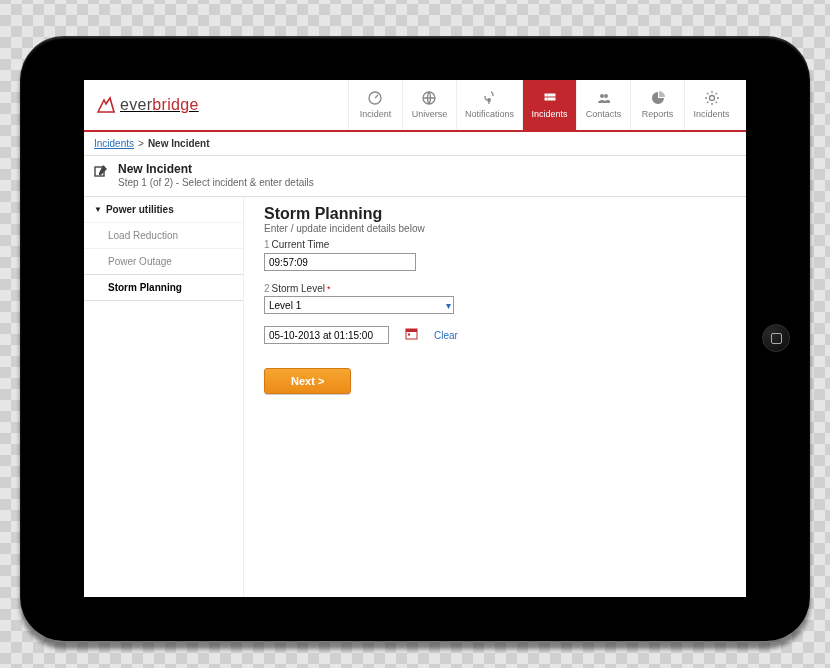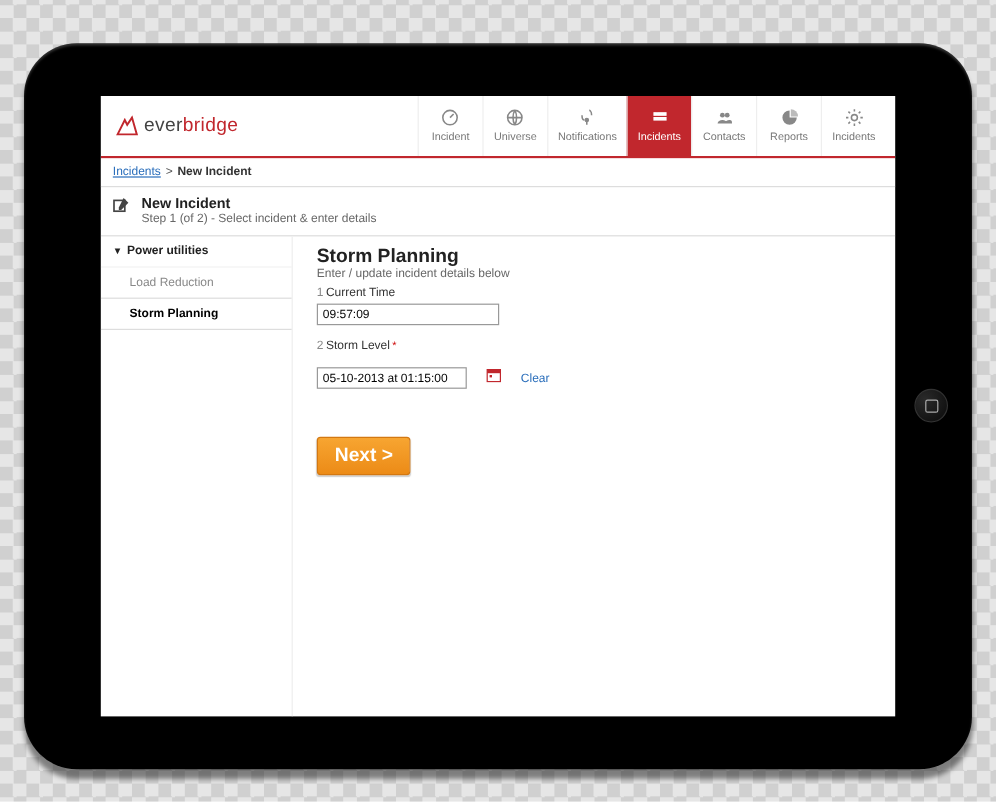--- a/index.html
+++ b/index.html
@@ -33,21 +33,21 @@
     flex: 1; background: #fff; display: flex; flex-direction: column;
     overflow: hidden;
   }
   
   .topbar {
     display: flex; align-items: center; height: 52px;
     border-bottom: 2px solid #c1272d;
     padding: 0 8px 0 12px;
   }
   .brand {
-    display: flex; align-items: center; gap: 4px; cursor: pointer;
+    display: flex; align-items: center; gap: 4px; cursor: pointer; text-decoration: underline;
   }
   .brand-mark svg { display:block; }
   .brand-name { font-size: 16px; letter-spacing: .3px; }
   .brand-ever { color: #444; font-weight: 400; }
   .brand-bridge { color: #c1272d; font-weight: 400; }
   .nav { margin-left: auto; display: flex; height: 100%; }
   .nav-item {
     display:flex; flex-direction:column; align-items:center; justify-content:center;
     padding: 0 8px; font-size: 9px; color:#777; min-width:54px;
     border-left: 1px solid #eee; gap:3px; cursor:pointer;
@@ -104,23 +104,23 @@
     font-size: 10px; padding: 3px 4px; border:1px solid #999;
     height: 18px; background:#fff;
   }
   .w-wide { width: 152px; }
   .w-full { width: 190px; display:flex; align-items:center; justify-content:space-between; padding:0 2px 0 4px; }
   .select .caret { color:#2a6ebb; font-size:10px; }
   .w-time { width: 125px; }
   .cal-icon { display:inline-block; }
   .clear-link { font-size:10px; color:#2a6ebb; cursor:pointer; }
   .next-btn {
-    margin-top: 28px; background: linear-gradient(#f7a531,#ec8b17);
+    margin-top: 12px; background: linear-gradient(#f7a531,#ec8b17);
     color:#fff; border:1px solid #d37812; border-radius:3px;
-    font-size: 16px; font-weight:bold; padding: 6px 14px; cursor:pointer;
+    font-size: 11px; font-weight:bold; padding: 6px 26px; cursor:pointer;
     box-shadow: 0 1px 1px rgba(0,0,0,0.2);
   }
 </style>
 </head>
 <body>
 
 <div class="tablet">
   <div class="home-btn"></div>
   <div class="screen">
 
@@ -211,37 +211,42 @@
     </div>
 
     <div class="body">
 
       <div class="sidebar">
         <div class="group">
           <span class="caret">▼</span>
           <span>Power utilities</span>
         </div>
         <div class="item">Load Reduction</div>
+        <div class="item">Power Outage</div>
         <div class="item active">Storm Planning</div>
       </div>
 
       <div class="main">
         <h1>Storm Planning</h1>
         <div class="subtitle">Enter / update incident details below</div>
 
         <div class="field">
           <div class="label">
             <span class="num">1</span><span>Current Time</span>
           </div>
           <input type="text" class="w-wide" value="09:57:09" style="">
         </div>
 
         <div class="field">
           <div class="label">
             <span class="num">2</span><span>Storm Level</span><span class="req">*</span>
+          </div>
+          <div class="select w-full">
+            <span>Level 1</span>
+            <span class="caret">▾</span>
           </div>
         </div>
 
         <div class="field">
           <div class="input-row">
             <input type="text" class="w-time" value="05-10-2013 at 01:15:00" style="">
             <span class="cal-icon">
               <svg width="13" height="13" viewBox="0 0 13 13">
                   <rect x="1" y="2" width="11" height="10" fill="#fff" stroke="#c1272d"></rect>
                   <rect x="1" y="2" width="11" height="3" fill="#c1272d"></rect>

